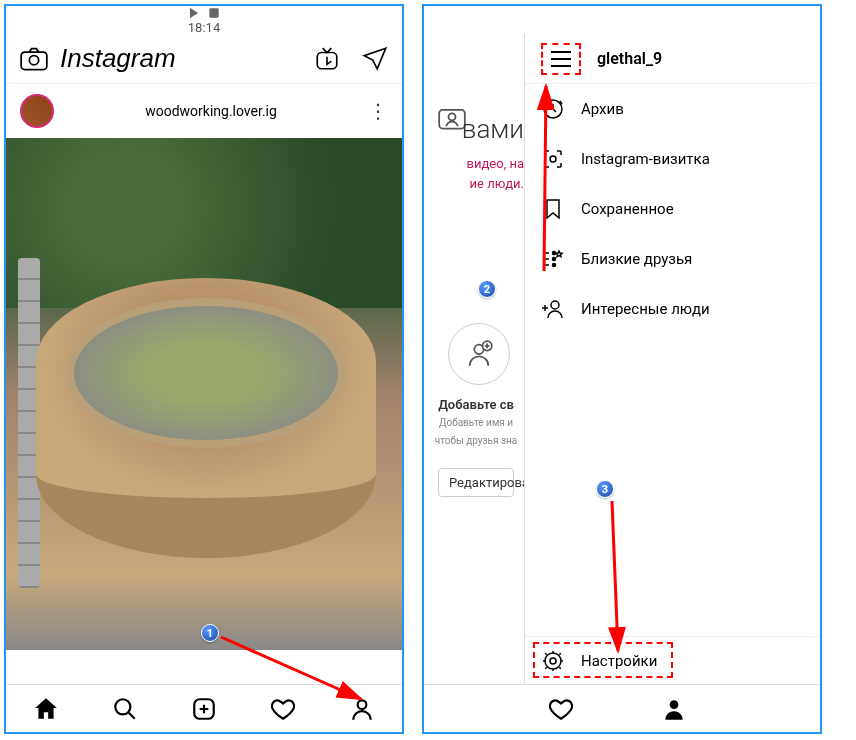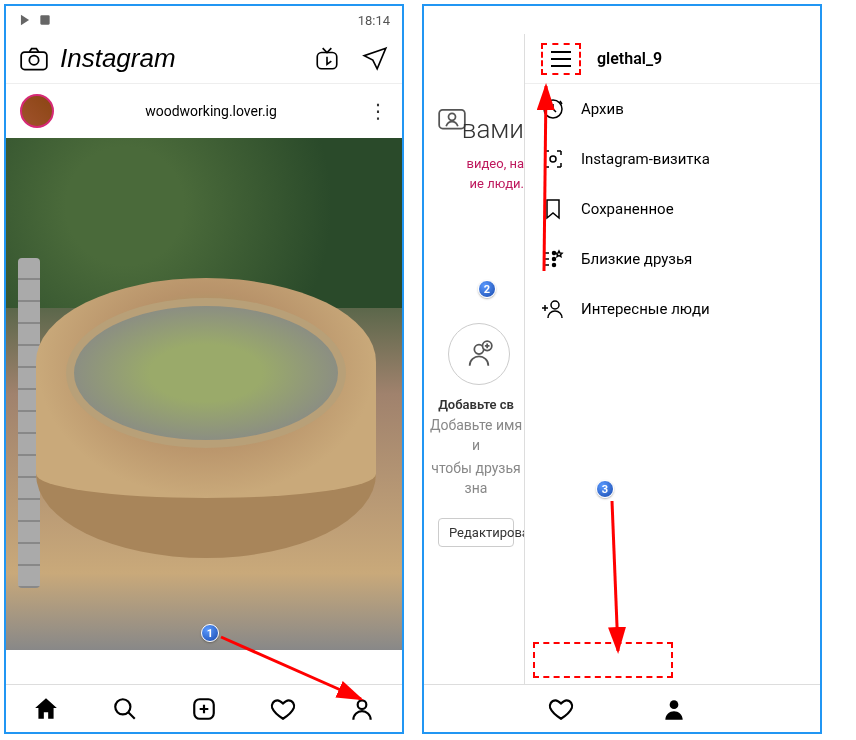--- a/index.html
+++ b/index.html
@@ -16,23 +16,24 @@
       border: 2px solid #2196f3;
       background: #fff;
       position: relative;
       overflow: hidden;
     }
     .status-bar {
       height: 28px;
       display: flex;
       justify-content: space-between;
       align-items: center;
-      padding: 0 12px;
+      padding: 0 3px;
       font-size: 13px;
       color: #555;
+      flex-direction: column;
     }
     .status-left { display: flex; gap: 6px; align-items: center; }
     .status-icon { width: 14px; height: 14px; }
     .app-header {
       height: 50px;
       display: flex;
       align-items: center;
       padding: 0 14px;
       gap: 12px;
       border-bottom: 1px solid #eee;
@@ -123,21 +124,21 @@
     .add-circle {
       width: 62px; height: 62px;
       border: 1px solid #ccc;
       border-radius: 50%;
       display: flex;
       align-items: center;
       justify-content: center;
       margin: 130px 0 12px 20px;
     }
     .add-name { font-size: 13px; font-weight: 600; text-align: center; }
-    .add-desc { font-size: 14px; color: #888; text-align: center; line-height: 1.4; margin-top: 4px; }
+    .add-desc { font-size: 10px; color: #888; text-align: center; line-height: 1.4; margin-top: 4px; }
     .edit-btn {
       margin: 20px 10px;
       padding: 6px 10px;
       border: 1px solid #ccc;
       border-radius: 4px;
       font-size: 13px;
       text-align: center;
       background: #fff;
     }
     .drawer {
@@ -360,20 +361,28 @@
       <span>Близкие друзья</span>
     </div>
     <div class="drawer-item">
       <svg viewBox="0 0 24 24" fill="none" stroke="#000" stroke-width="1.5">
           <circle cx="14" cy="8" r="4"></circle>
           <path d="M7 21c0-4 3-7 7-7s7 3 7 7"></path>
           <path d="M4 8v6M1 11h6"></path>
         </svg>
       <span>Интересные люди</span>
     </div>
+    <div class="drawer-footer">
+      <svg width="24" height="24" viewBox="0 0 24 24" fill="none" stroke="#000" stroke-width="1.5">
+          <circle cx="12" cy="12" r="8"></circle>
+          <circle cx="12" cy="12" r="3"></circle>
+          <path d="M12 2v2M12 20v2M4.2 4.2l1.4 1.4M18.4 18.4l1.4 1.4M2 12h2M20 12h2M4.2 19.8l1.4-1.4M18.4 5.6l1.4-1.4"></path>
+        </svg>
+      <span>Настройки</span>
+    </div>
     <div class="red-dashed" style="left:8px; bottom:6px; width:140px; height:36px;"></div>
   </div>
 
   <div class="bottom-nav">
     <svg class="nav-icon" style="margin-left:-10px;" viewBox="0 0 24 24" fill="none" stroke="#000" stroke-width="2">
         <path d="M12 21s-8-5-10-10c-1-3 1-7 5-7 2 0 4 2 5 3 1-1 3-3 5-3 4 0 6 4 5 7-2 5-10 10-10 10z"></path>
       </svg>
     <svg class="nav-icon" style="margin-left:-180px;" viewBox="0 0 24 24" fill="#000">
         <circle cx="12" cy="8" r="4"></circle>
         <path d="M4 22c0-5 4-8 8-8s8 3 8 8z"></path>

